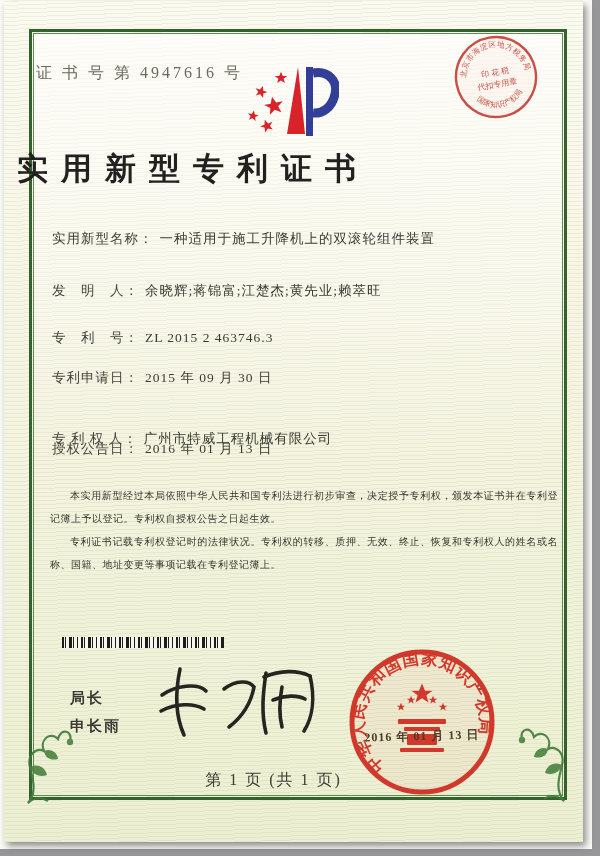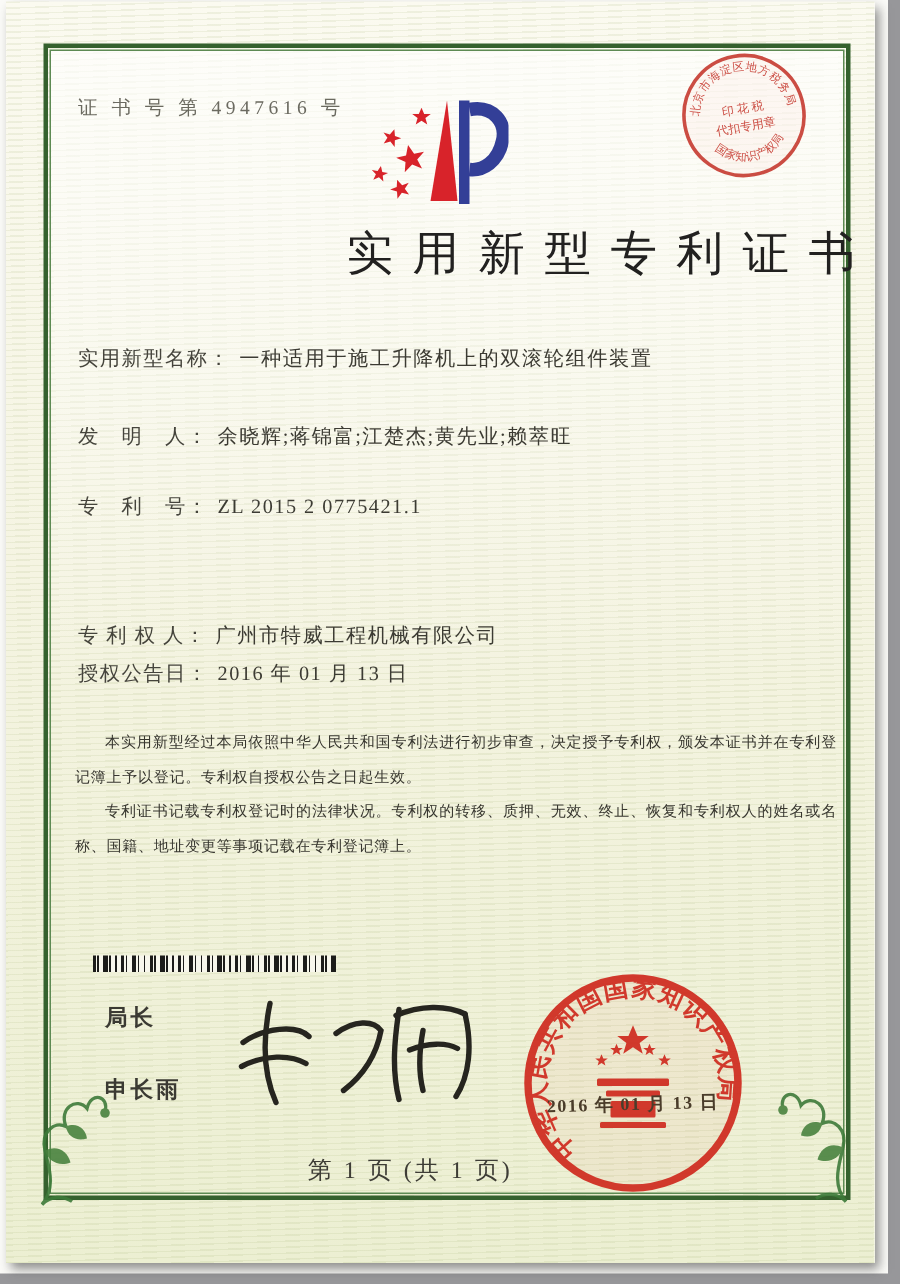--- a/index.html
+++ b/index.html
@@ -23,60 +23,60 @@
   .frame-inner{
     position:absolute;left:1px;top:1px;right:1px;bottom:1px;
     border:1px solid #5d8a53;
   }
   .frame-glow{
     position:absolute;left:2px;top:2px;right:2px;height:55%;
     background:linear-gradient(180deg,rgba(255,255,255,.65),rgba(255,255,255,0));
     pointer-events:none;
   }
   .cert-no{
-    position:absolute;left:48px;top:62px;
-    font-size:13px;letter-spacing:3px;color:#6b6a60;text-align:center;
+    position:absolute;left:32px;top:62px;
+    font-size:16px;letter-spacing:3px;color:#6b6a60;text-align:center;
   }
   .logo{position:absolute;left:241px;top:63px;width:94px;height:78px;}
   .tax-stamp{
     position:absolute;left:449px;top:33px;width:86px;height:86px;
     transform:rotate(-10deg);opacity:.88;
   }
   .title{
-    position:absolute;left:0;right:0;top:147px;text-align:right;
-    font-size:31px;font-weight:400;color:#222120;
+    position:absolute;left:0;right:0;top:147px;text-align:left;
+    font-size:31px;font-weight:700;color:#222120;
     letter-spacing:13px;text-indent:13px;
   }
   .field-row{
     position:absolute;left:48px;right:40px;
     font-size:13.5px;color:#403f38;letter-spacing:1px;white-space:nowrap;
   }
   .field-label{color:#45443c;}
   .field-value{margin-left:6px;color:#3c3b33;}
   .row-0{top:229px}.row-1{top:281px}.row-2{top:328px}
-  .row-3{top:368px}.row-4{top:414px}.row-5{top:439px}
+  .row-3{top:368px}.row-4{top:429px}.row-5{top:439px}
   .legal{
     position:absolute;left:46px;top:483px;width:508px;
     font-size:10px;line-height:23px;color:#37362f;
     text-align:justify;letter-spacing:.5px;
   }
   .legal p{margin:0;text-indent:2em;}
   .barcode{
     position:absolute;left:58px;top:636px;width:162px;height:11px;
     background:repeating-linear-gradient(90deg,
       #1c1c1a 0 2px,#f7f6ec 2px 3px,#1c1c1a 3px 4px,#f7f6ec 4px 7px,
       #1c1c1a 7px 10px,#f7f6ec 10px 11px,#1c1c1a 11px 12px,#f7f6ec 12px 15px,
       #1c1c1a 15px 16px,#f7f6ec 16px 19px);
   }
   .sign-title,.sign-name{
     position:absolute;left:66px;
     font-family:"Liberation Sans","DejaVu Sans",sans-serif;
     font-weight:700;font-size:15px;color:#3b3a33;letter-spacing:2px;
   }
-  .sign-title{top:668px}
+  .sign-title{top:688px}
   .sign-name{top:716px}
   .signature-svg{position:absolute;left:142px;top:662px;width:180px;height:80px;}
   .seal-svg{position:absolute;left:343px;top:646px;width:150px;height:150px;opacity:.92;}
   .seal-date{
     position:absolute;left:347px;top:727px;width:142px;text-align:center;
     font-size:12px;font-weight:700;color:#4a3c2a;letter-spacing:1px;
     transform:rotate(-1.5deg);
   }
   .footer{
     position:absolute;left:0;right:40px;top:769px;text-align:center;
@@ -141,21 +141,24 @@
 
   <div class="title">实用新型专利证书</div>
 
   <div class="field-row row-0">
     <span class="field-label">实用新型名称：</span><span class="field-value">一种适用于施工升降机上的双滚轮组件装置</span>
   </div>
   <div class="field-row row-1">
     <span class="field-label">发　明　人：</span><span class="field-value">余晓辉;蒋锦富;江楚杰;黄先业;赖萃旺</span>
   </div>
   <div class="field-row row-2">
-    <span class="field-label">专　利　号：</span><span class="field-value">ZL 2015 2 0775421.1</span>
+    <span class="field-label">专　利　号：</span><span class="field-value">ZL 2015 2 463746.3</span>
+  </div>
+  <div class="field-row row-3">
+    <span class="field-label">专利申请日：</span><span class="field-value">2015 年 09 月 30 日</span>
   </div>
   <div class="field-row row-4">
     <span class="field-label">专 利 权 人：</span><span class="field-value">广州市特威工程机械有限公司</span>
   </div>
   <div class="field-row row-5">
     <span class="field-label">授权公告日：</span><span class="field-value">2016 年 01 月 13 日</span>
   </div>
 
   <div class="legal">
     <p>本实用新型经过本局依照中华人民共和国专利法进行初步审查，决定授予专利权，颁发本证书并在专利登记簿上予以登记。专利权自授权公告之日起生效。</p>

